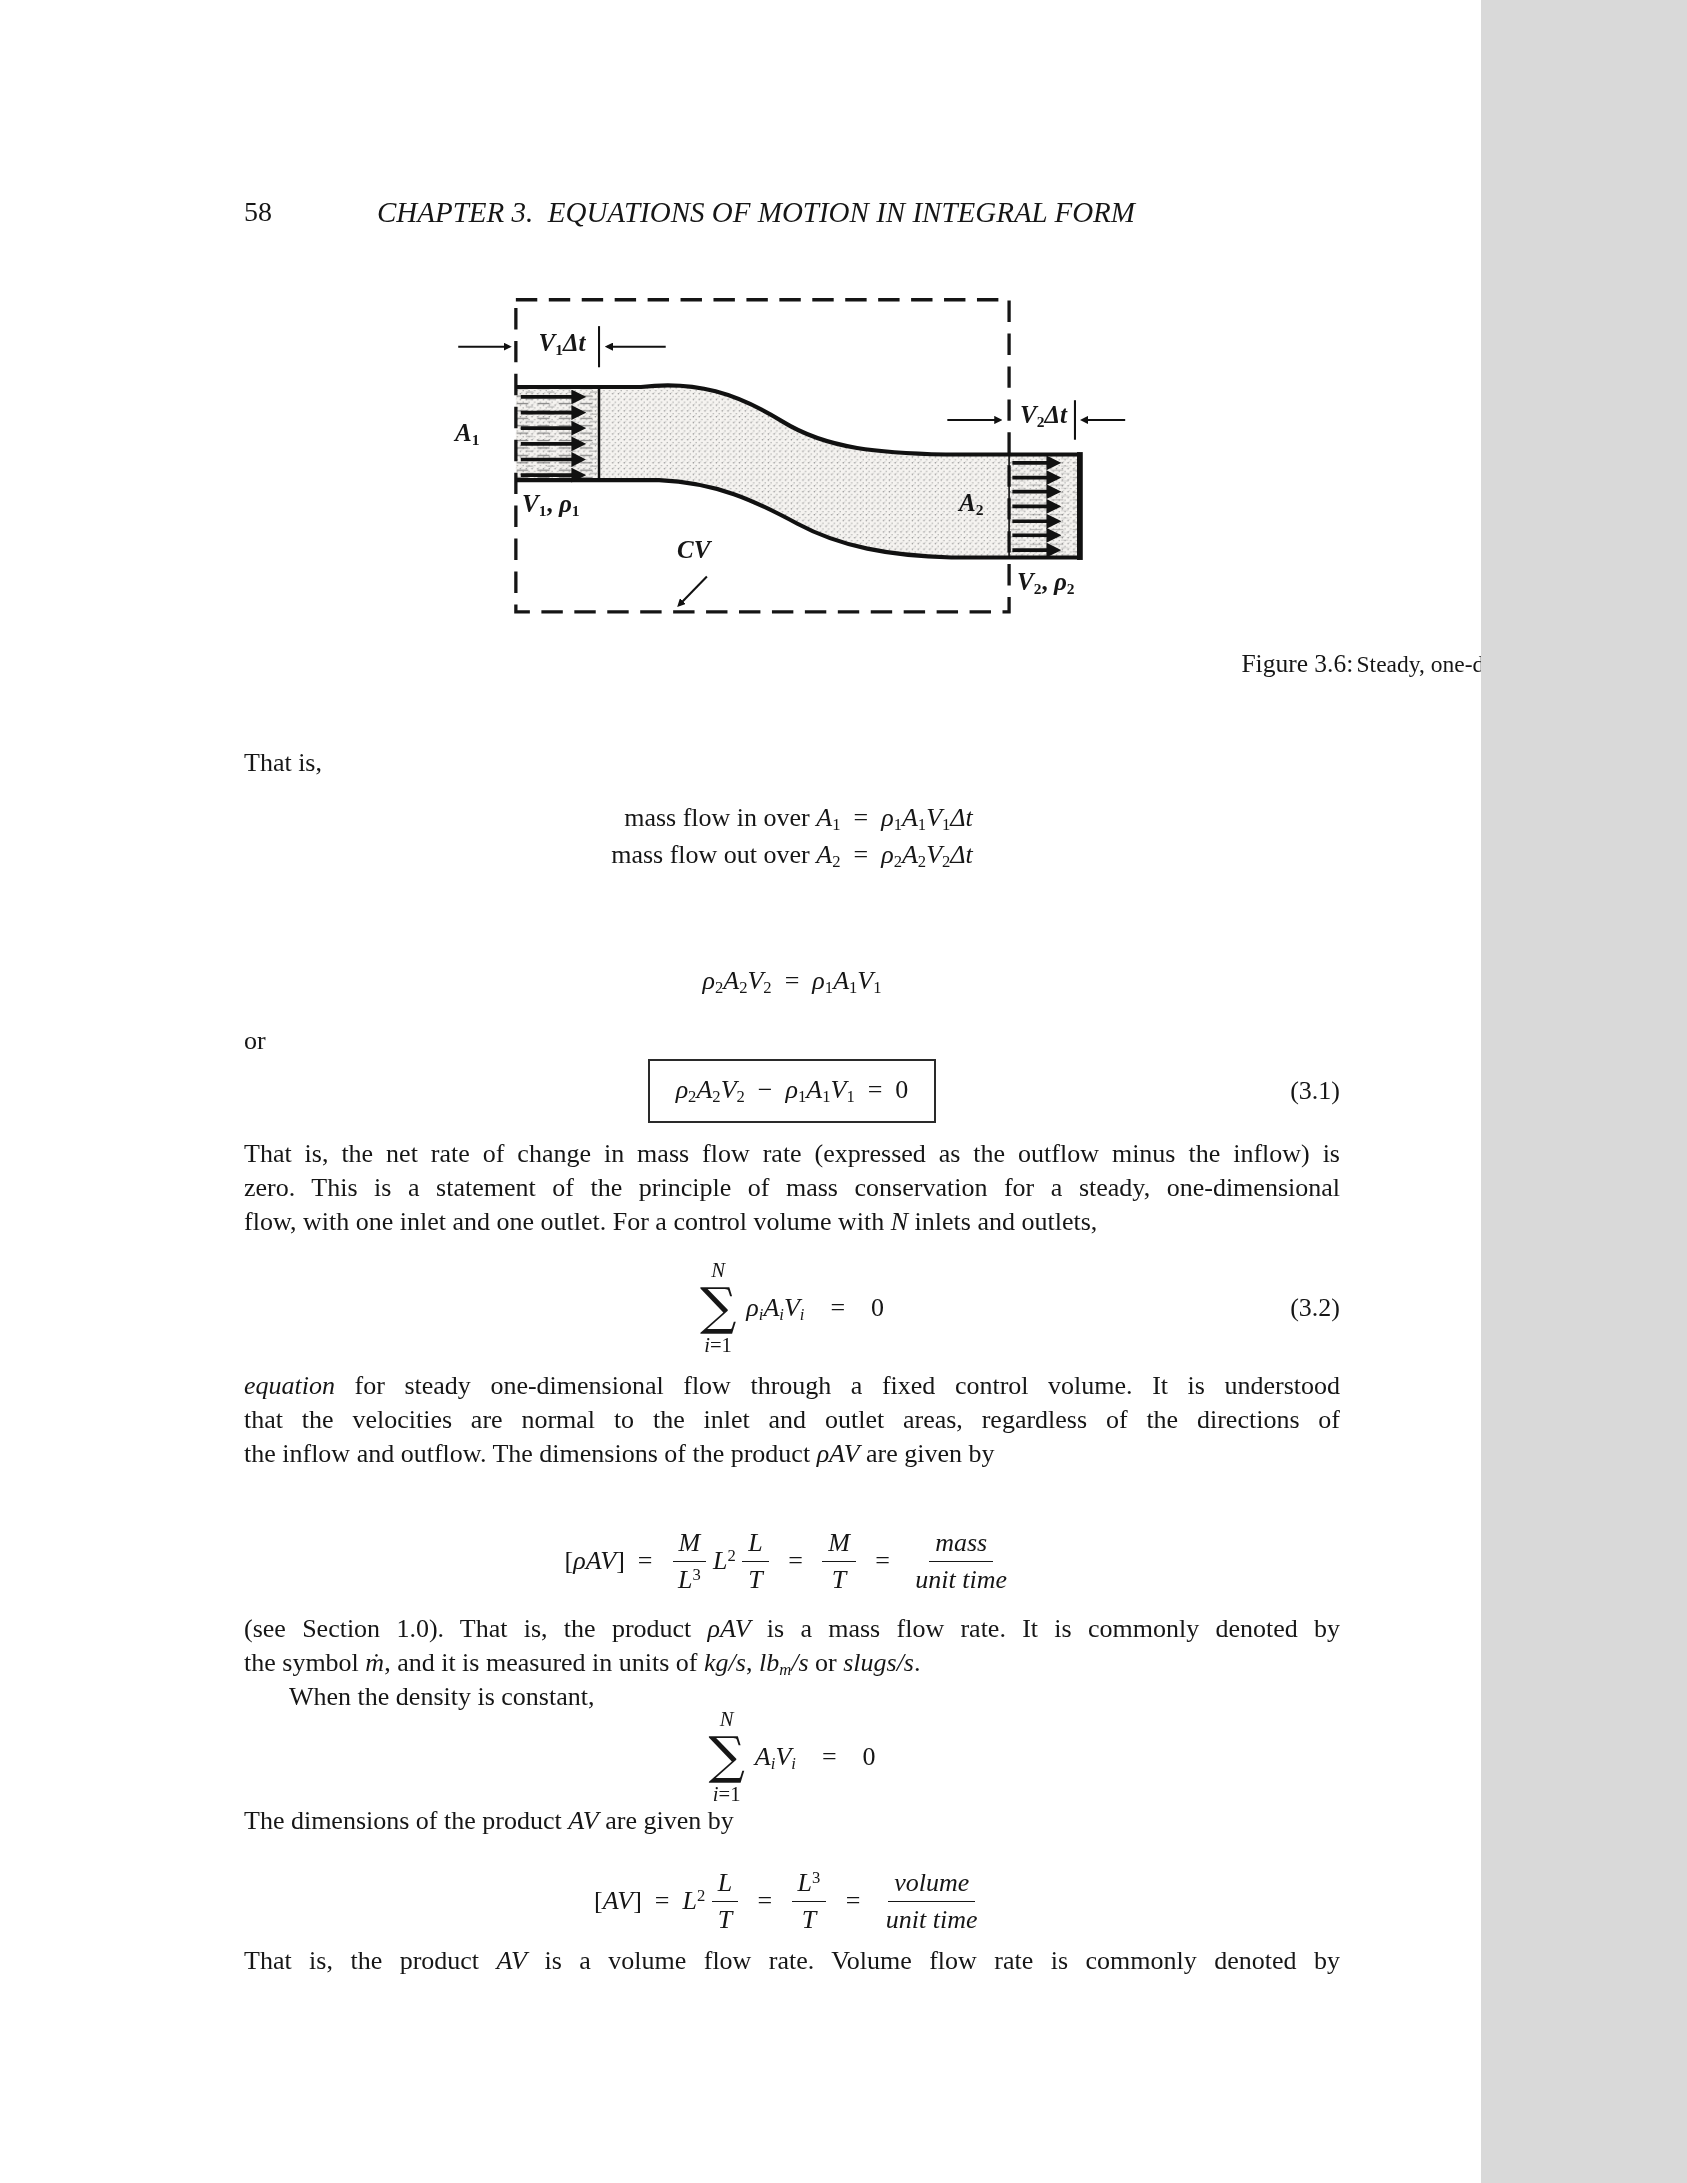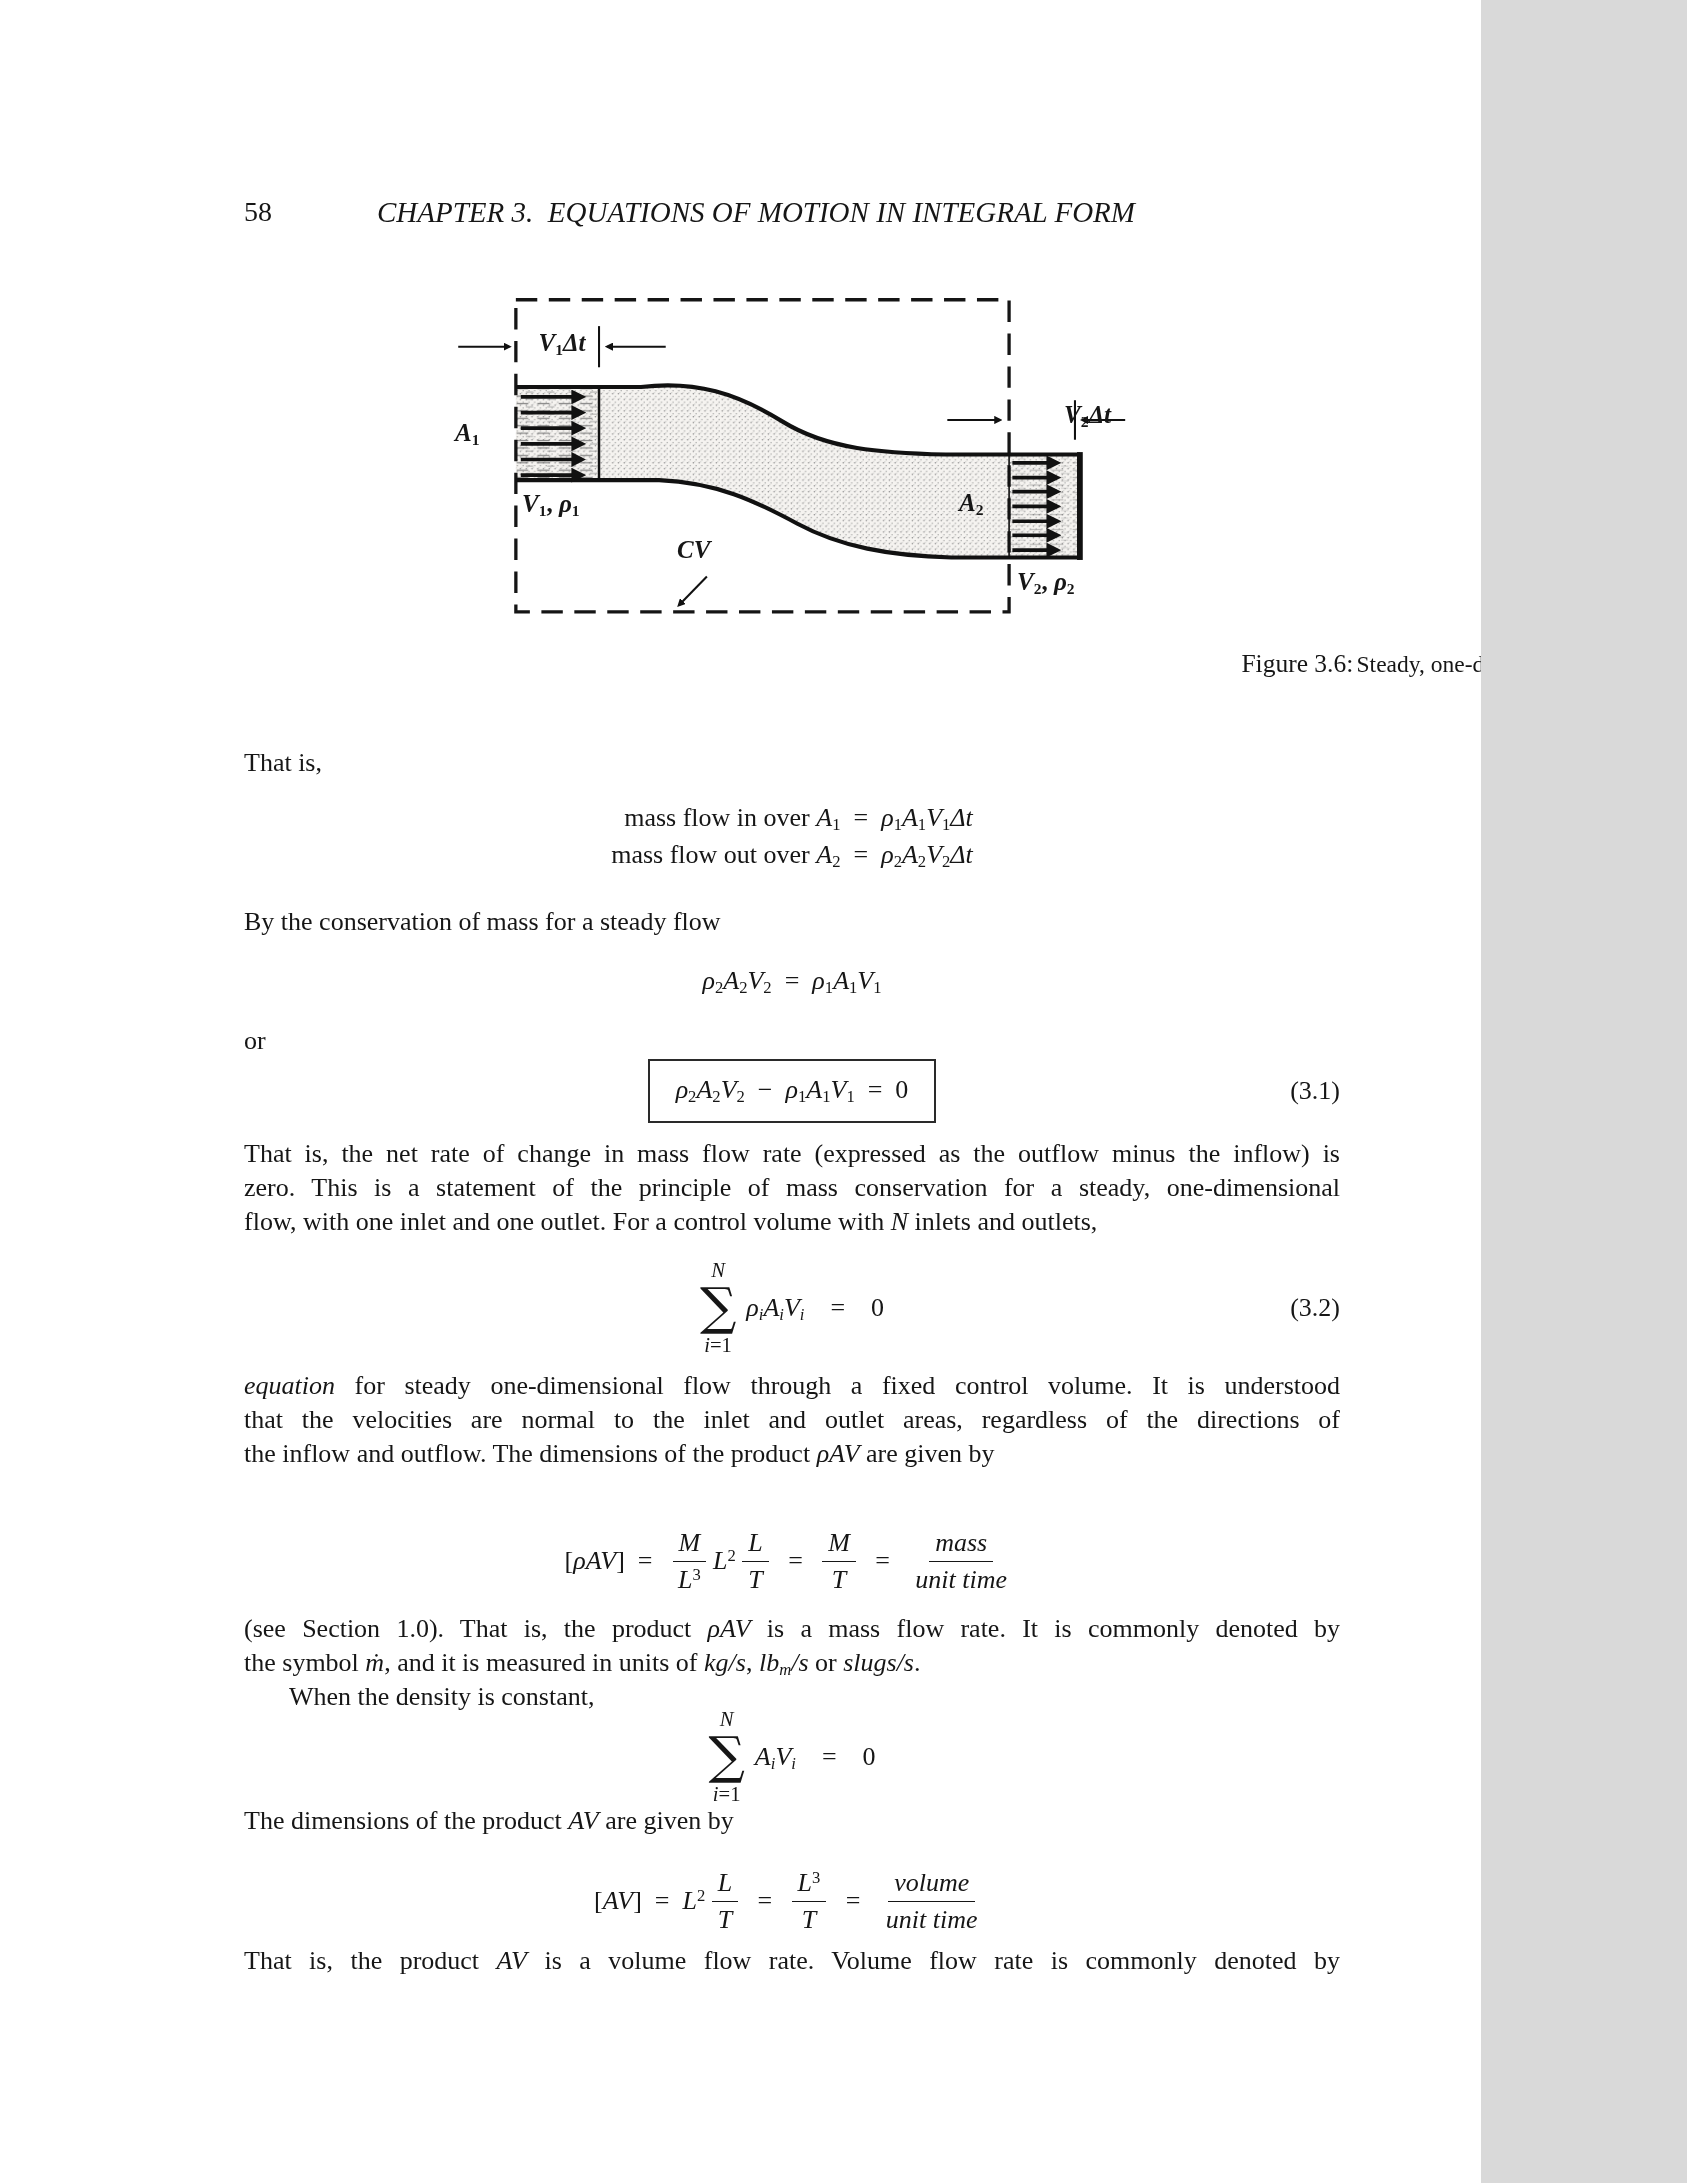--- a/index.html
+++ b/index.html
@@ -110,21 +110,21 @@
       <line x1="1305" y1="486" x2="1305" y2="534"></line>
       <line x1="1366" y1="510" x2="1314" y2="510" marker-end="url(#ah)"></line>
     </g>
 
     <line x1="858" y1="700" x2="824" y2="735" stroke="#111" stroke-width="2.5" marker-end="url(#ah)"></line>
   </svg>
 
   <div class="fig-label ctr" style="left:521px;top:329px;width:82px;"><span style="font-style: italic;">V</span><sub style="font-style: normal;">1</sub><span style="font-style: italic;">Δt</span></div>
   <div class="fig-label" style="left:455px;top:419px;"><span style="font-style: italic;">A</span><sub style="font-style: normal;">1</sub></div>
   <div class="fig-label" style="left:522px;top:490px;"><span style="font-style: italic;">V</span><sub style="font-style: normal;">1</sub><span style="font-style: normal;">, </span><span style="font-style: italic;">ρ</span><sub style="font-style: normal;">1</sub></div>
-  <div class="fig-label ctr" style="left:1012px;top:401px;width:63px;padding-left:44px;"><span style="font-style: italic;">V</span><sub style="font-style: normal;">2</sub><span style="font-style: italic;">Δt</span></div>
+  <div class="fig-label ctr" style="left:1012px;top:401px;width:63px;"><span style="font-style: italic;">V</span><sub style="font-style: normal;">2</sub><span style="font-style: italic;">Δt</span></div>
   <div class="fig-label" style="left:959px;top:489px;"><span style="font-style: italic;">A</span><sub style="font-style: normal;">2</sub></div>
   <div class="fig-label" style="left:1017px;top:568px;"><span style="font-style: italic;">V</span><sub style="font-style: normal;">2</sub><span style="font-style: normal;">, </span><span style="font-style: italic;">ρ</span><sub style="font-style: normal;">2</sub></div>
   <div class="fig-label" style="left:677px;top:536px;"><span style="font-style: italic;">CV</span></div>
 
   <div class="caption">
     <span class="cap-label">Figure 3.6:</span>
     <span class="cap-text">Steady, one-dimensional duct flow.</span>
   </div>
 
   <div class="tb" style="top:746px;">
@@ -135,23 +135,20 @@
     <div class="eq-grid">
       <span class="cell r"><span style="font-style: normal;">mass flow in over </span><span style="font-style: italic;">A</span><sub style="font-style: normal;">1</sub></span>
       <span class="cell c">=</span>
       <span class="cell l"><span style="font-style: italic;">ρ</span><sub style="font-style: normal;">1</sub><span style="font-style: italic;">A</span><sub style="font-style: normal;">1</sub><span style="font-style: italic;">V</span><sub style="font-style: normal;">1</sub><span style="font-style: italic;">Δt</span></span>
       <span class="cell r"><span style="font-style: normal;">mass flow out over </span><span style="font-style: italic;">A</span><sub style="font-style: normal;">2</sub></span>
       <span class="cell c">=</span>
       <span class="cell l"><span style="font-style: italic;">ρ</span><sub style="font-style: normal;">2</sub><span style="font-style: italic;">A</span><sub style="font-style: normal;">2</sub><span style="font-style: italic;">V</span><sub style="font-style: normal;">2</sub><span style="font-style: italic;">Δt</span></span>
     </div>
   </div>
 
-  <div class="tb" style="top:905px;">
-    <div>By the conservation of mass for a steady flow</div>
-  </div>
 
   <div class="eq" style="top:966px;">
     <span><span style="font-style: italic;">ρ</span><sub style="font-style: normal;">2</sub><span style="font-style: italic;">A</span><sub style="font-style: normal;">2</sub><span style="font-style: italic;">V</span><sub style="font-style: normal;">2</sub><span style="font-style: normal;"> = </span><span style="font-style: italic;">ρ</span><sub style="font-style: normal;">1</sub><span style="font-style: italic;">A</span><sub style="font-style: normal;">1</sub><span style="font-style: italic;">V</span><sub style="font-style: normal;">1</sub></span>
   </div>
 
   <div class="tb" style="top:1024px;">
     <div>or</div>
   </div>
 
   <div class="eq" style="top:1053px;height:76px;">

